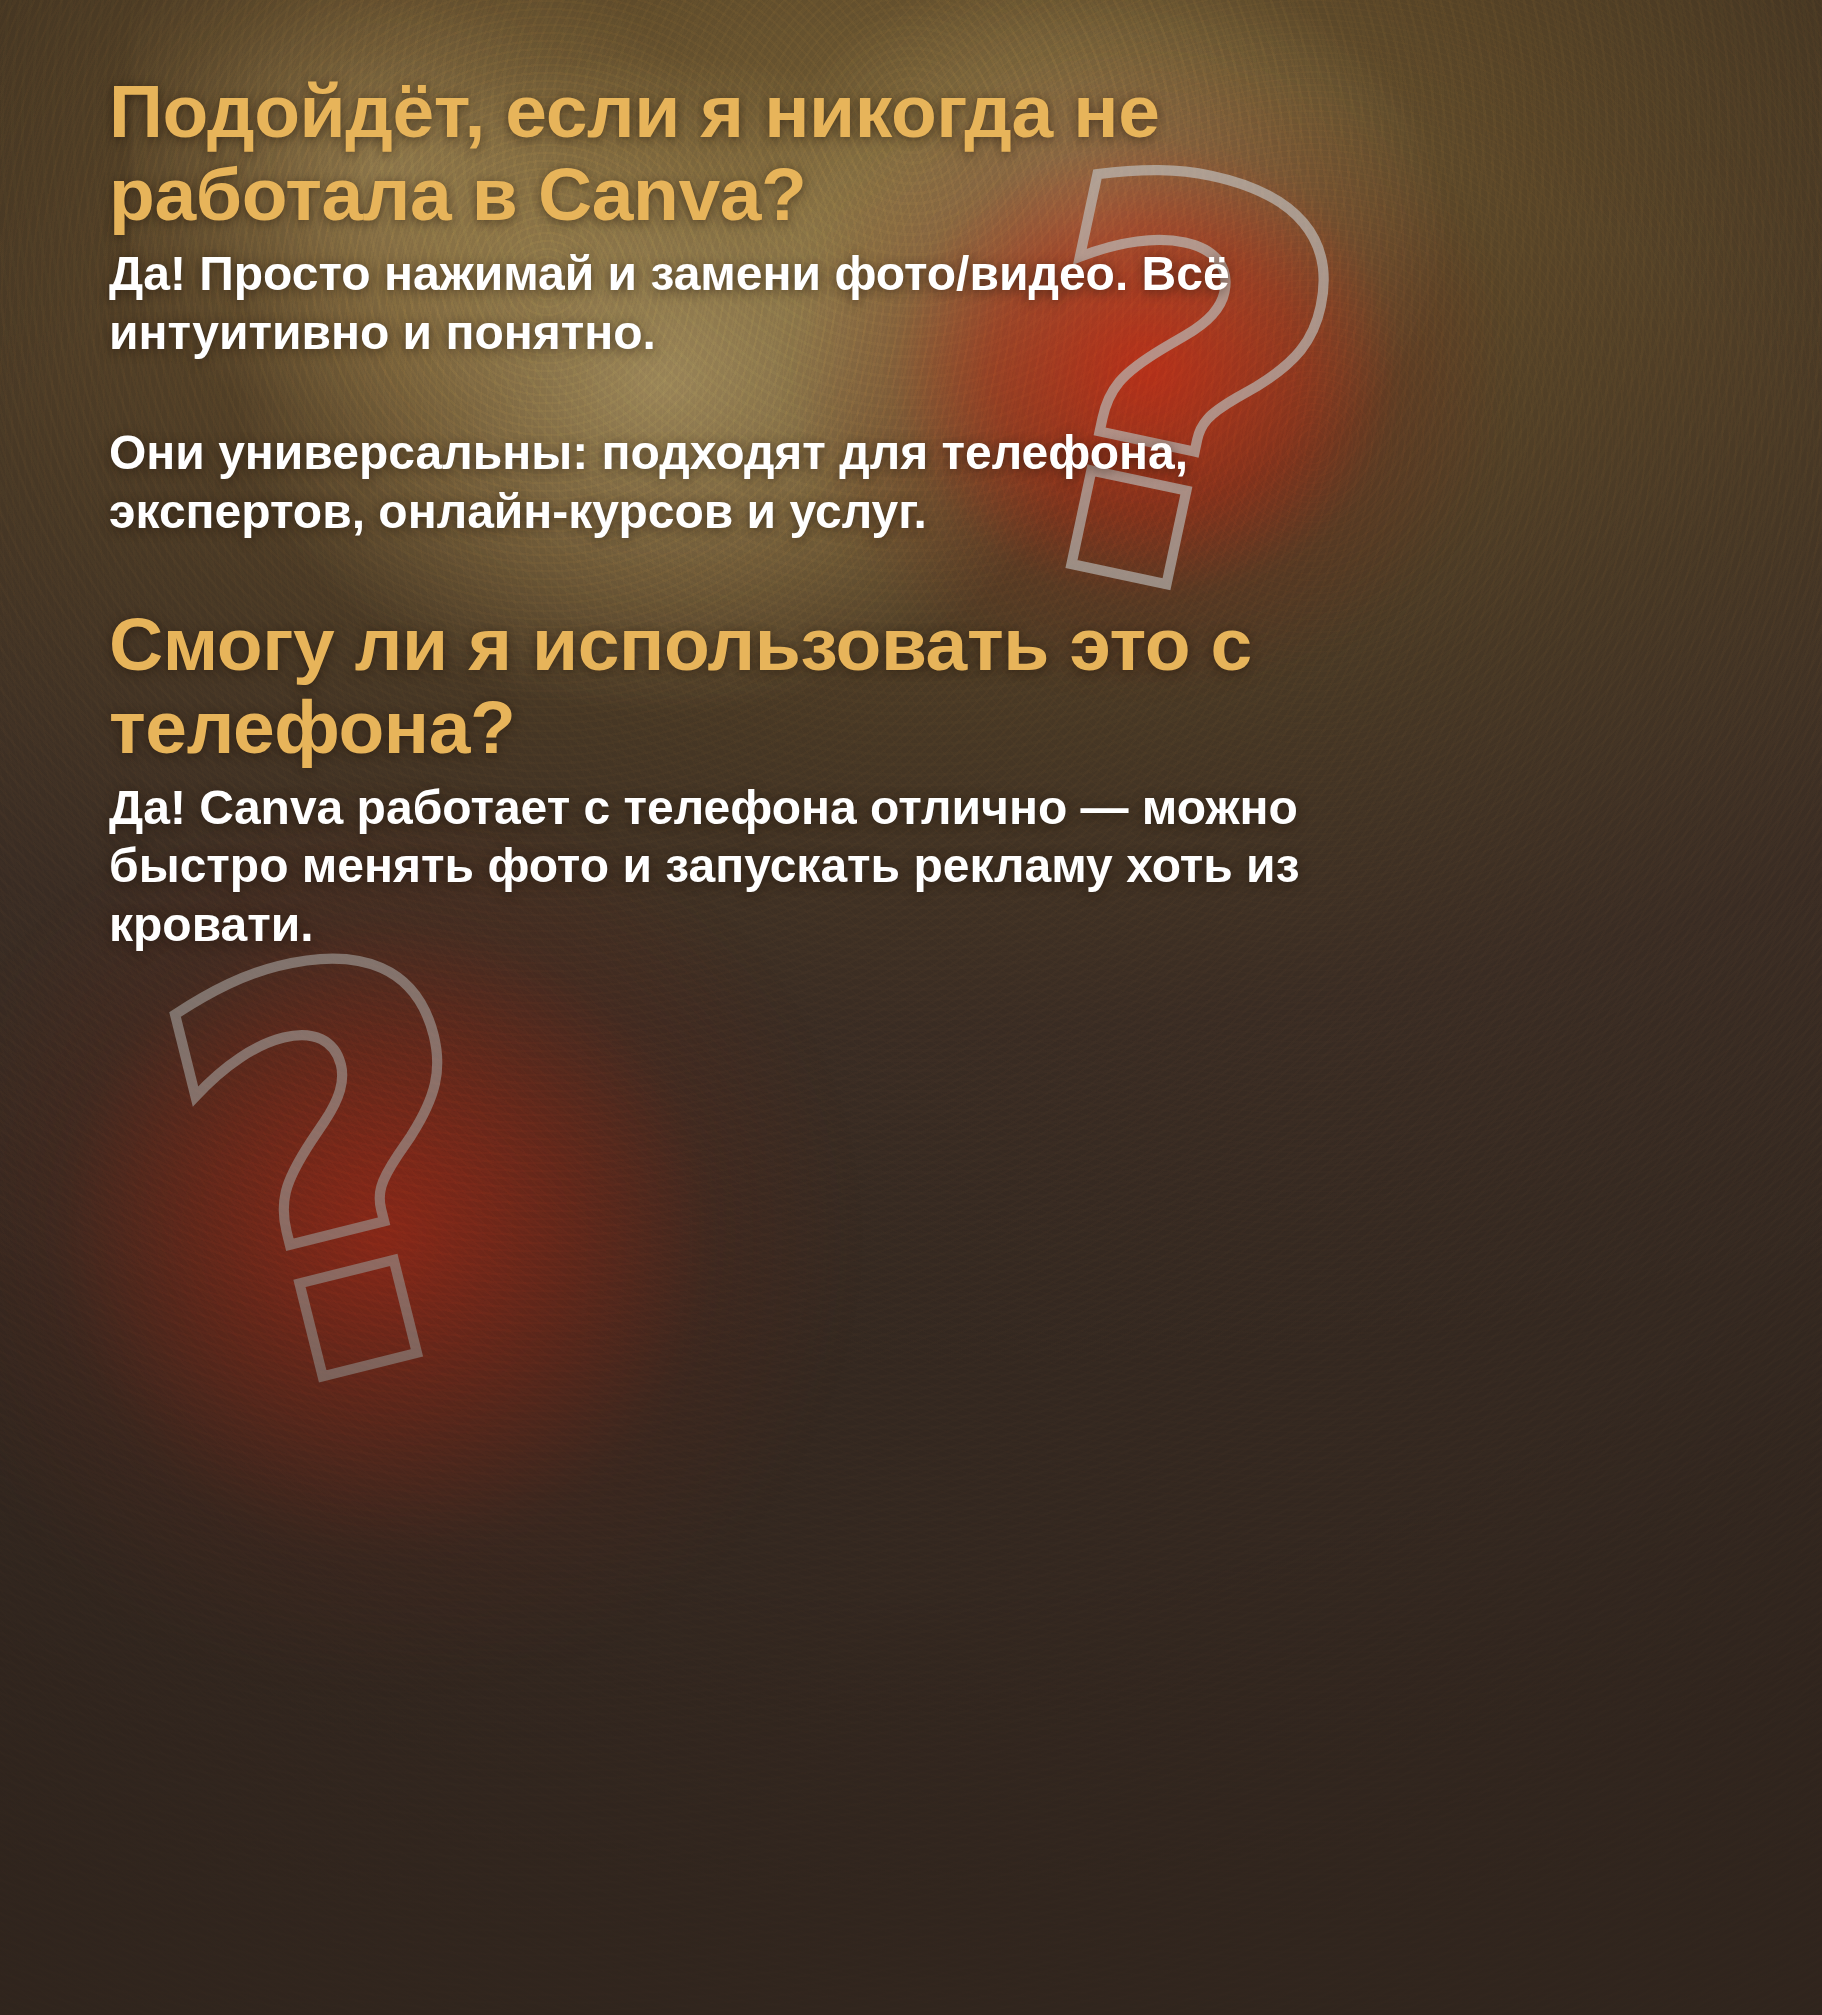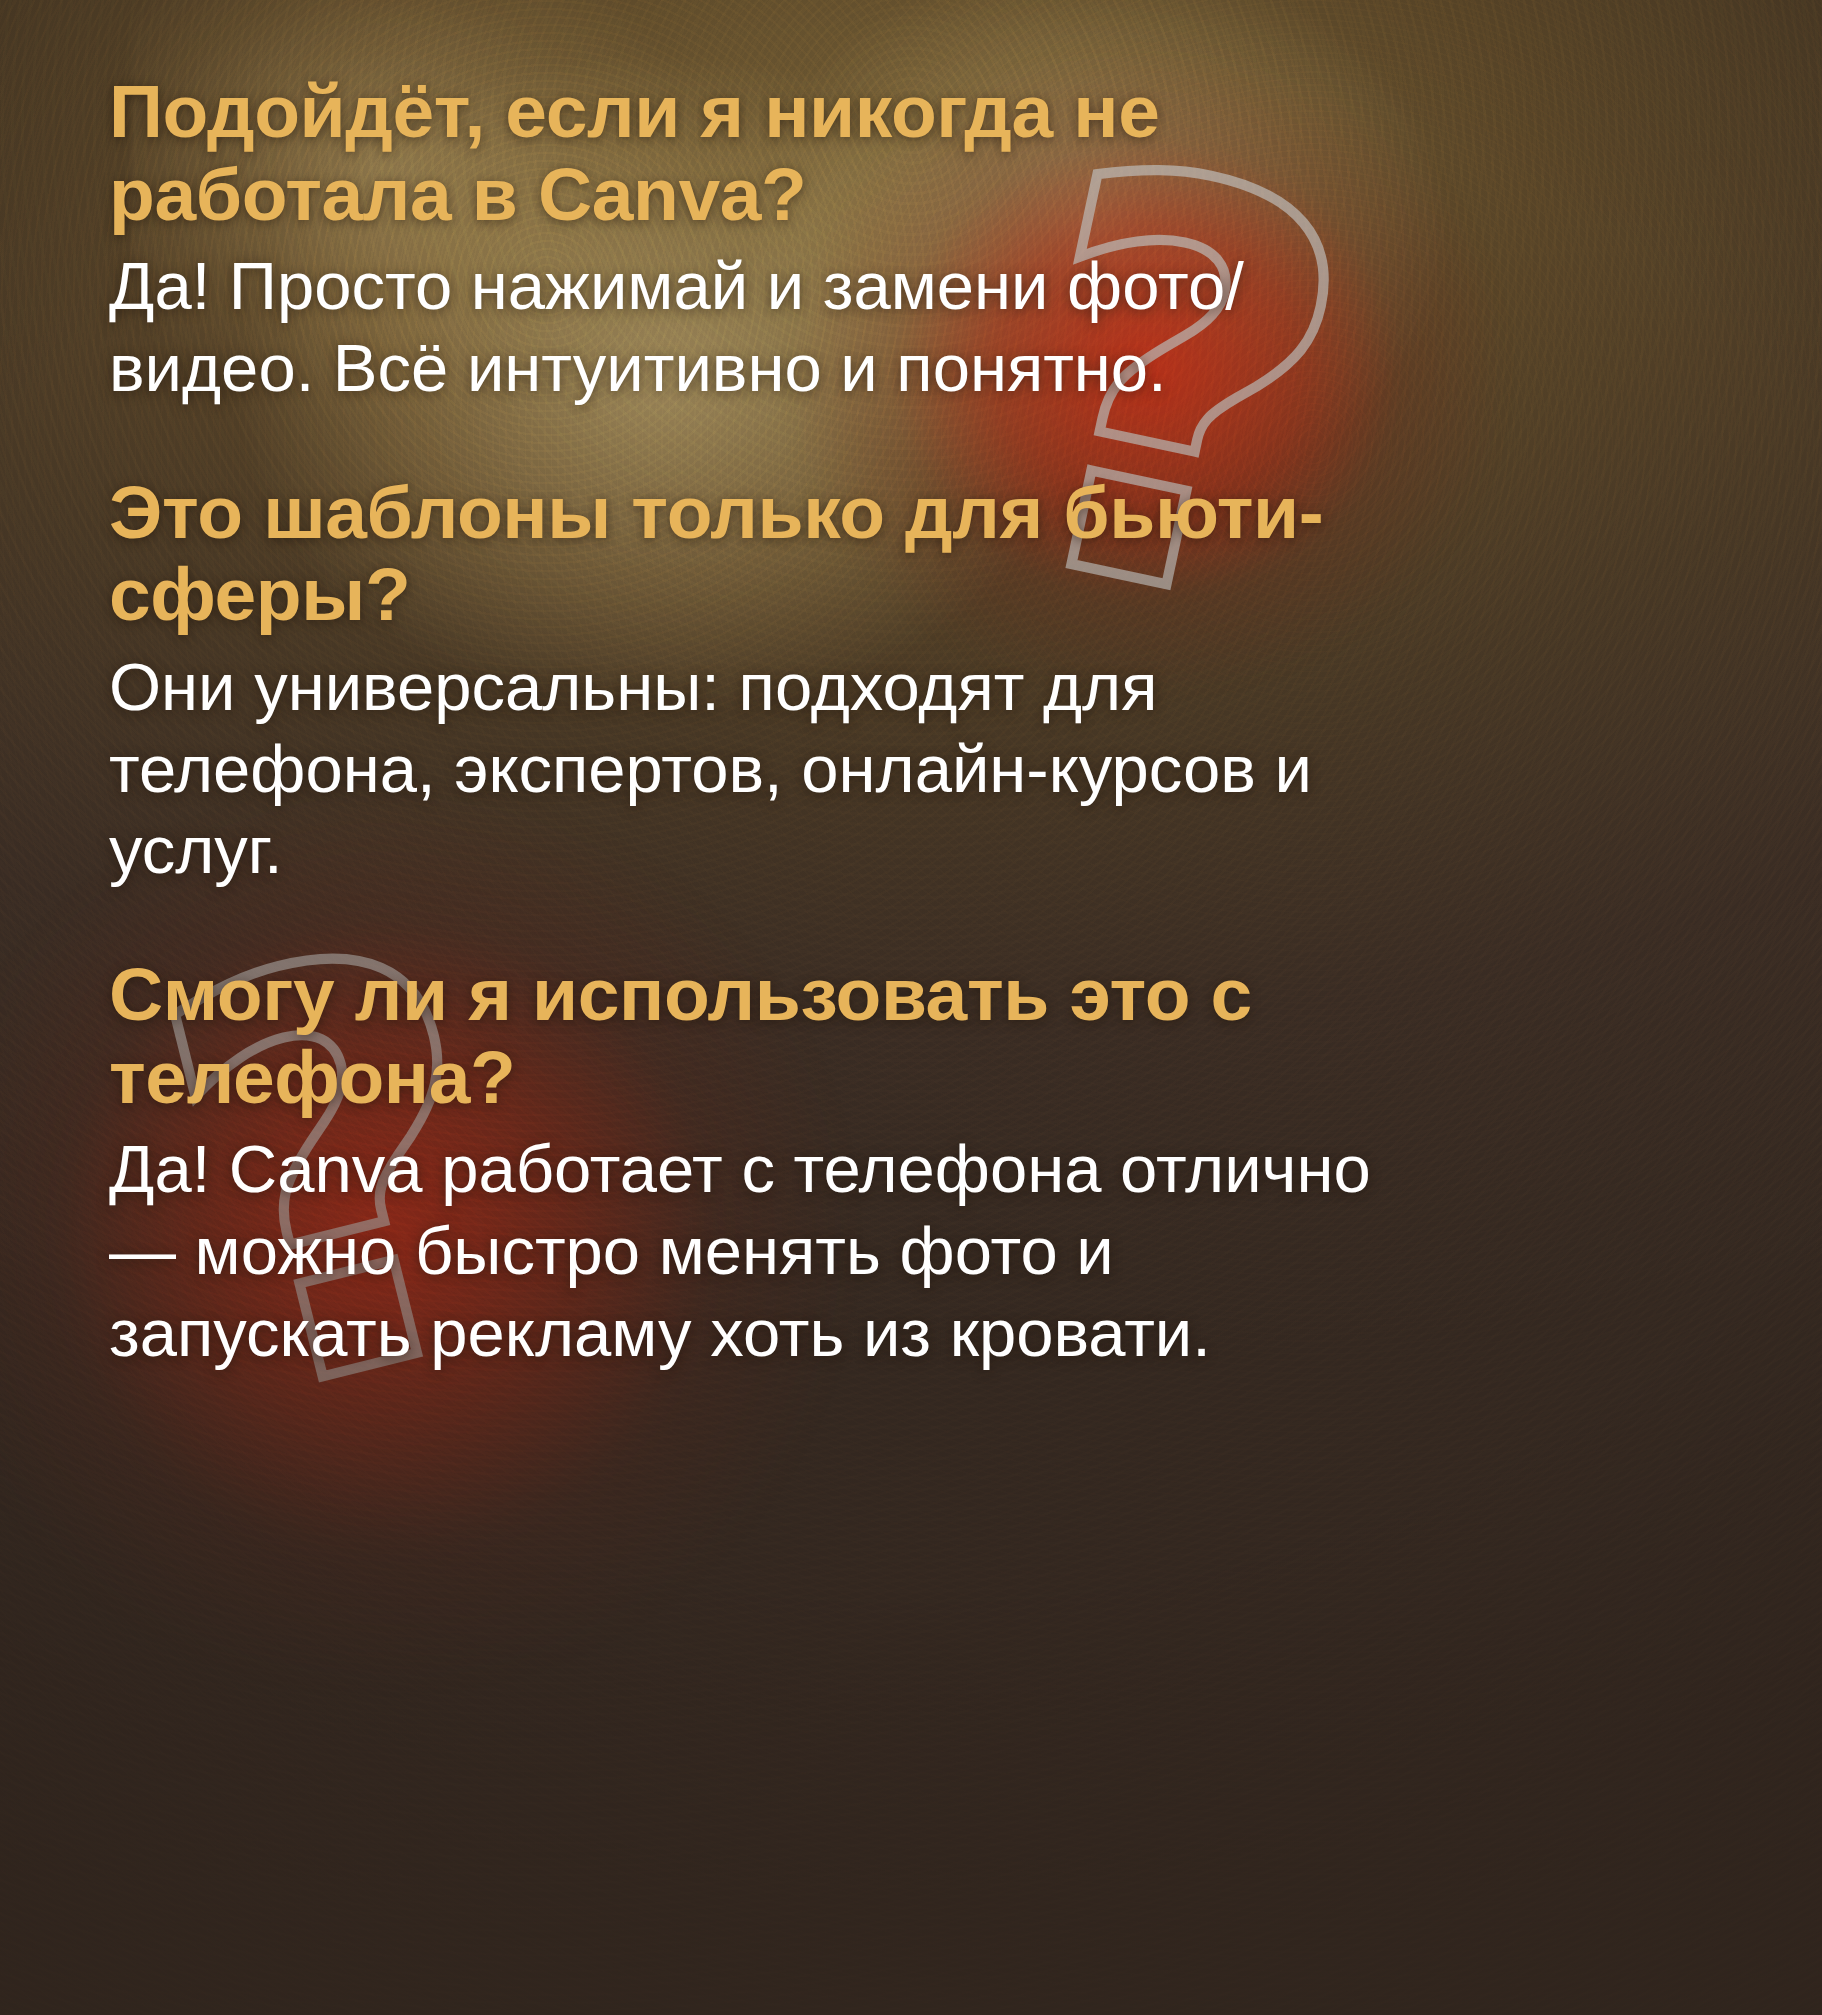--- a/index.html
+++ b/index.html
@@ -119,23 +119,23 @@
     font-size: 75px;
     line-height: 1.10;
     font-weight: 700;
     color: #e7b45a;
     letter-spacing: -0.4px;
     margin: 0 0 10.2px 0;
     max-width: 1473px;
     text-shadow: 0 2.2px 10.2px rgba(30,18,10,0.55);
   }
   .a {
-    font-size: 67px;
+    font-size: 48px;
     line-height: 1.22;
-    font-weight: 400;
+    font-weight: 700;
     color: #ffffff;
     margin: 0;
     max-width: 1393px;
     text-shadow: 0 2.2px 11.6px rgba(30,18,10,0.6);
   }
 </style>
 </head>
 <body>
 
 <div class="slide">
@@ -152,21 +152,20 @@
   <div class="bg-vignette"></div>
 
   <div class="content">
 
     <div class="faq-item">
       <p class="q">Подойдёт, если я никогда не работала в Canva?</p>
       <p class="a">Да! Просто нажимай и замени фото/видео. Всё интуитивно и понятно.</p>
     </div>
 
     <div class="faq-item">
-      <p class="q">Это шаблоны только для бьюти-сферы?</p>
       <p class="a">Они универсальны: подходят для телефона, экспертов, онлайн-курсов и услуг.</p>
     </div>
 
     <div class="faq-item">
       <p class="q">Смогу ли я использовать это с телефона?</p>
       <p class="a">Да! Canva работает с телефона отлично — можно быстро менять фото и запускать рекламу хоть из кровати.</p>
     </div>
 
   </div>
 </div>

